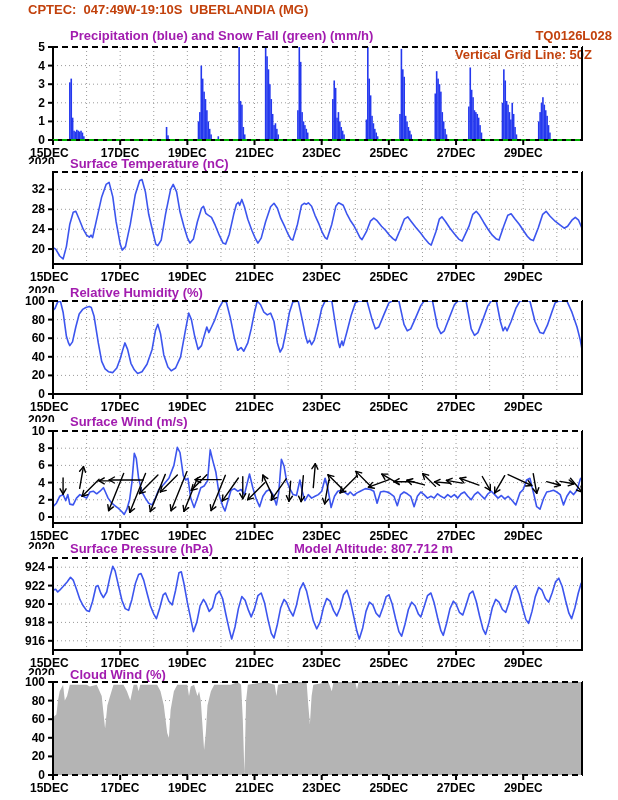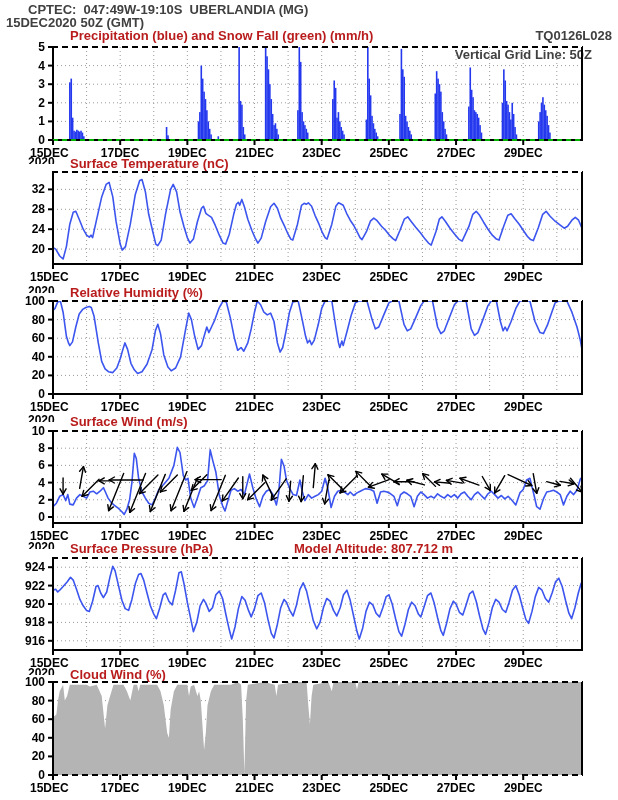--- a/index.html
+++ b/index.html
@@ -1,33 +1,32 @@
 <!DOCTYPE html>
 <html><head>
 <meta charset="utf-8">
 <style>
   html,body{margin:0;padding:0;background:#fff;}
   #page{position:relative;width:618px;height:800px;background:#ffffff;overflow:hidden;
         font-family:"Liberation Sans",sans-serif;}
   .hdr{position:absolute;font-weight:bold;font-size:13px;white-space:pre;letter-spacing:0px;}
-  .orange{color:#404040;}
-  .magenta{color:#b91c1c;}
+  .orange{color:#c2410c;}
+  .magenta{color:#a21caf;}
   .titlerow{position:absolute;left:0;width:618px;height:14px;}
   .yearclip{position:absolute;left:28px;top:0;height:8px;overflow:hidden;color:#000;
             font-weight:bold;font-size:12px;line-height:12px;}
   .ctitle{position:absolute;left:70px;top:0;font-weight:bold;font-size:13px;white-space:pre;}
   .ctitle2{position:absolute;left:277px;top:0;font-weight:bold;font-size:13px;white-space:pre;margin-left:17px;}
   svg text{font-family:"Liberation Sans",sans-serif;font-weight:bold;fill:#000;}
 </style>
 </head>
 <body>
 
 <div id="page">
   <div class="hdr orange" style="top:2px;left:28px;">CPTEC:  047:49W-19:10S  UBERLANDIA (MG)</div>
-  <div class="hdr orange" style="top:15px;left:6px;">15DEC2020 50Z (GMT)</div>
   <div class="hdr orange" style="top:15px;right:26px;margin-top:32px;">Vertical Grid Line: 50Z</div>
   <div class="hdr magenta" style="top:28px;left:70px;">Precipitation (blue) and Snow Fall (green) (mm/h)</div>
   <div class="hdr orange" style="top:28px;right:6px;margin-left:33px;">TQ0126L028</div>
 
   <div class="titlerow" style="top:156px;">
     <span class="yearclip">2020</span>
     <span class="ctitle magenta">Surface Temperature (nC)</span>
   </div>
   <div class="titlerow" style="top:285px;">
     <span class="yearclip">2020</span>

